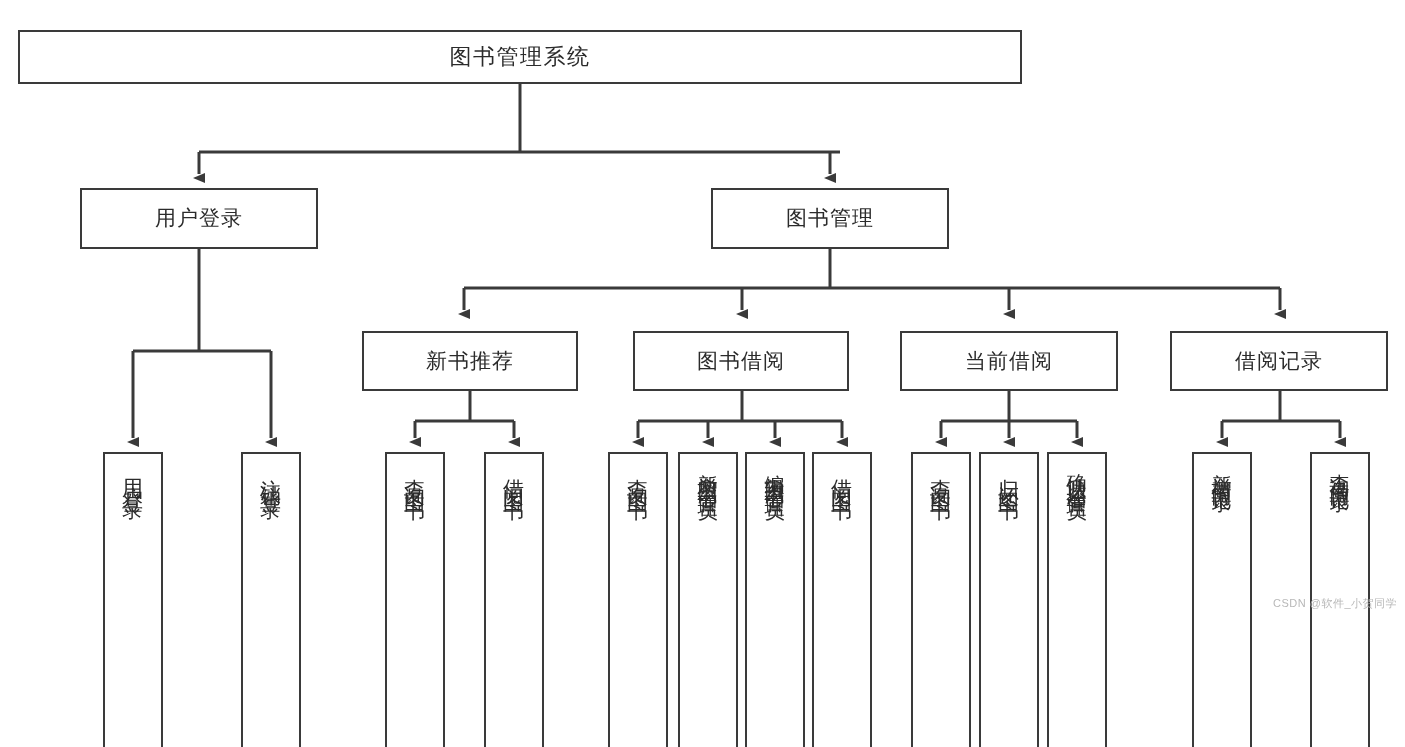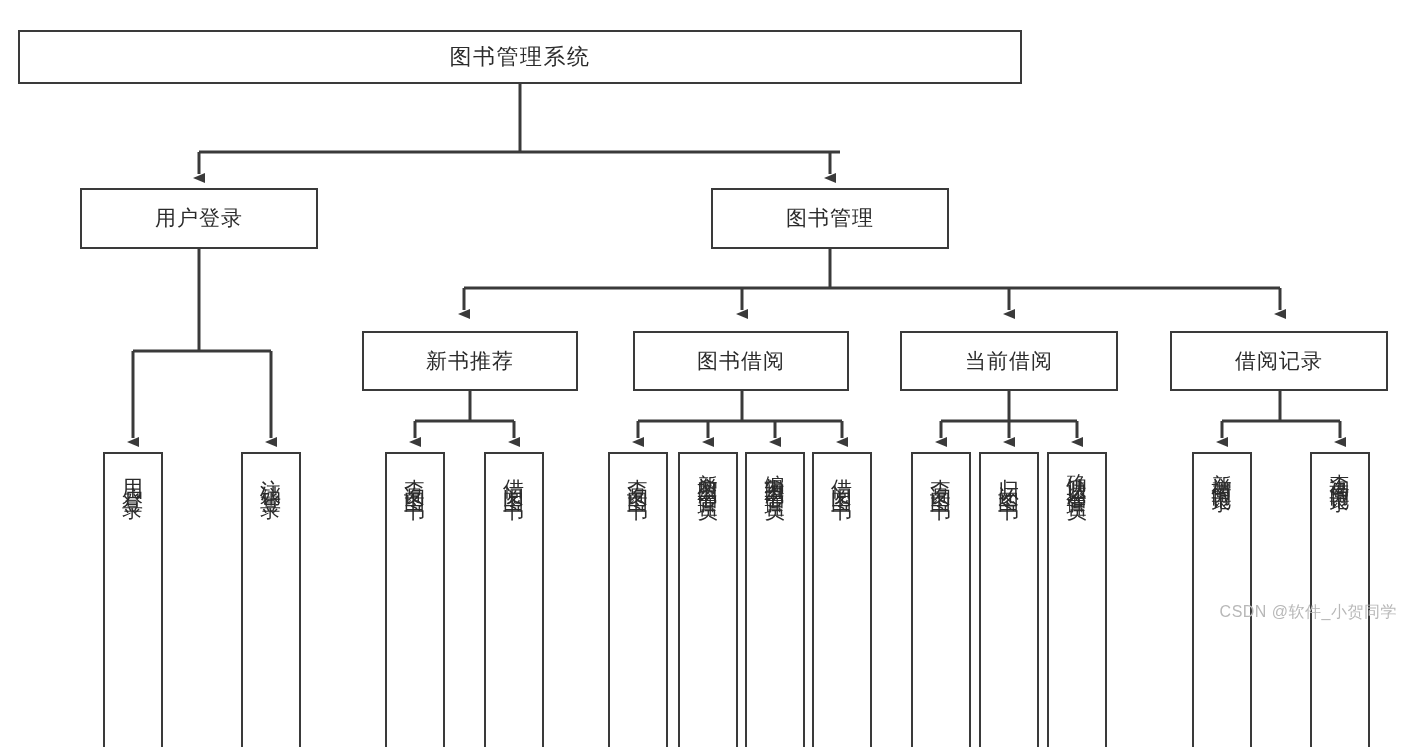--- a/index.html
+++ b/index.html
@@ -44,22 +44,22 @@
     font-size:21px;
     letter-spacing:7px;
     line-height:1;
     margin:0 auto;
   }
   .node.vert.tall-text{padding-top:4px;}
   .node.vert.tall-text .label{letter-spacing:4px;font-size:20px;}
 
   #watermark{
     position:absolute;
-    right:8px;bottom:6px;
-    font-size:16px;
+    right:8px;bottom:18px;
+    font-size:11px;
     color:#b8b8b8;
     letter-spacing:0.5px;
     white-space:nowrap;
     pointer-events:none;
   }
 </style>
 </head>
 <body>
 
 <div id="diagram">

